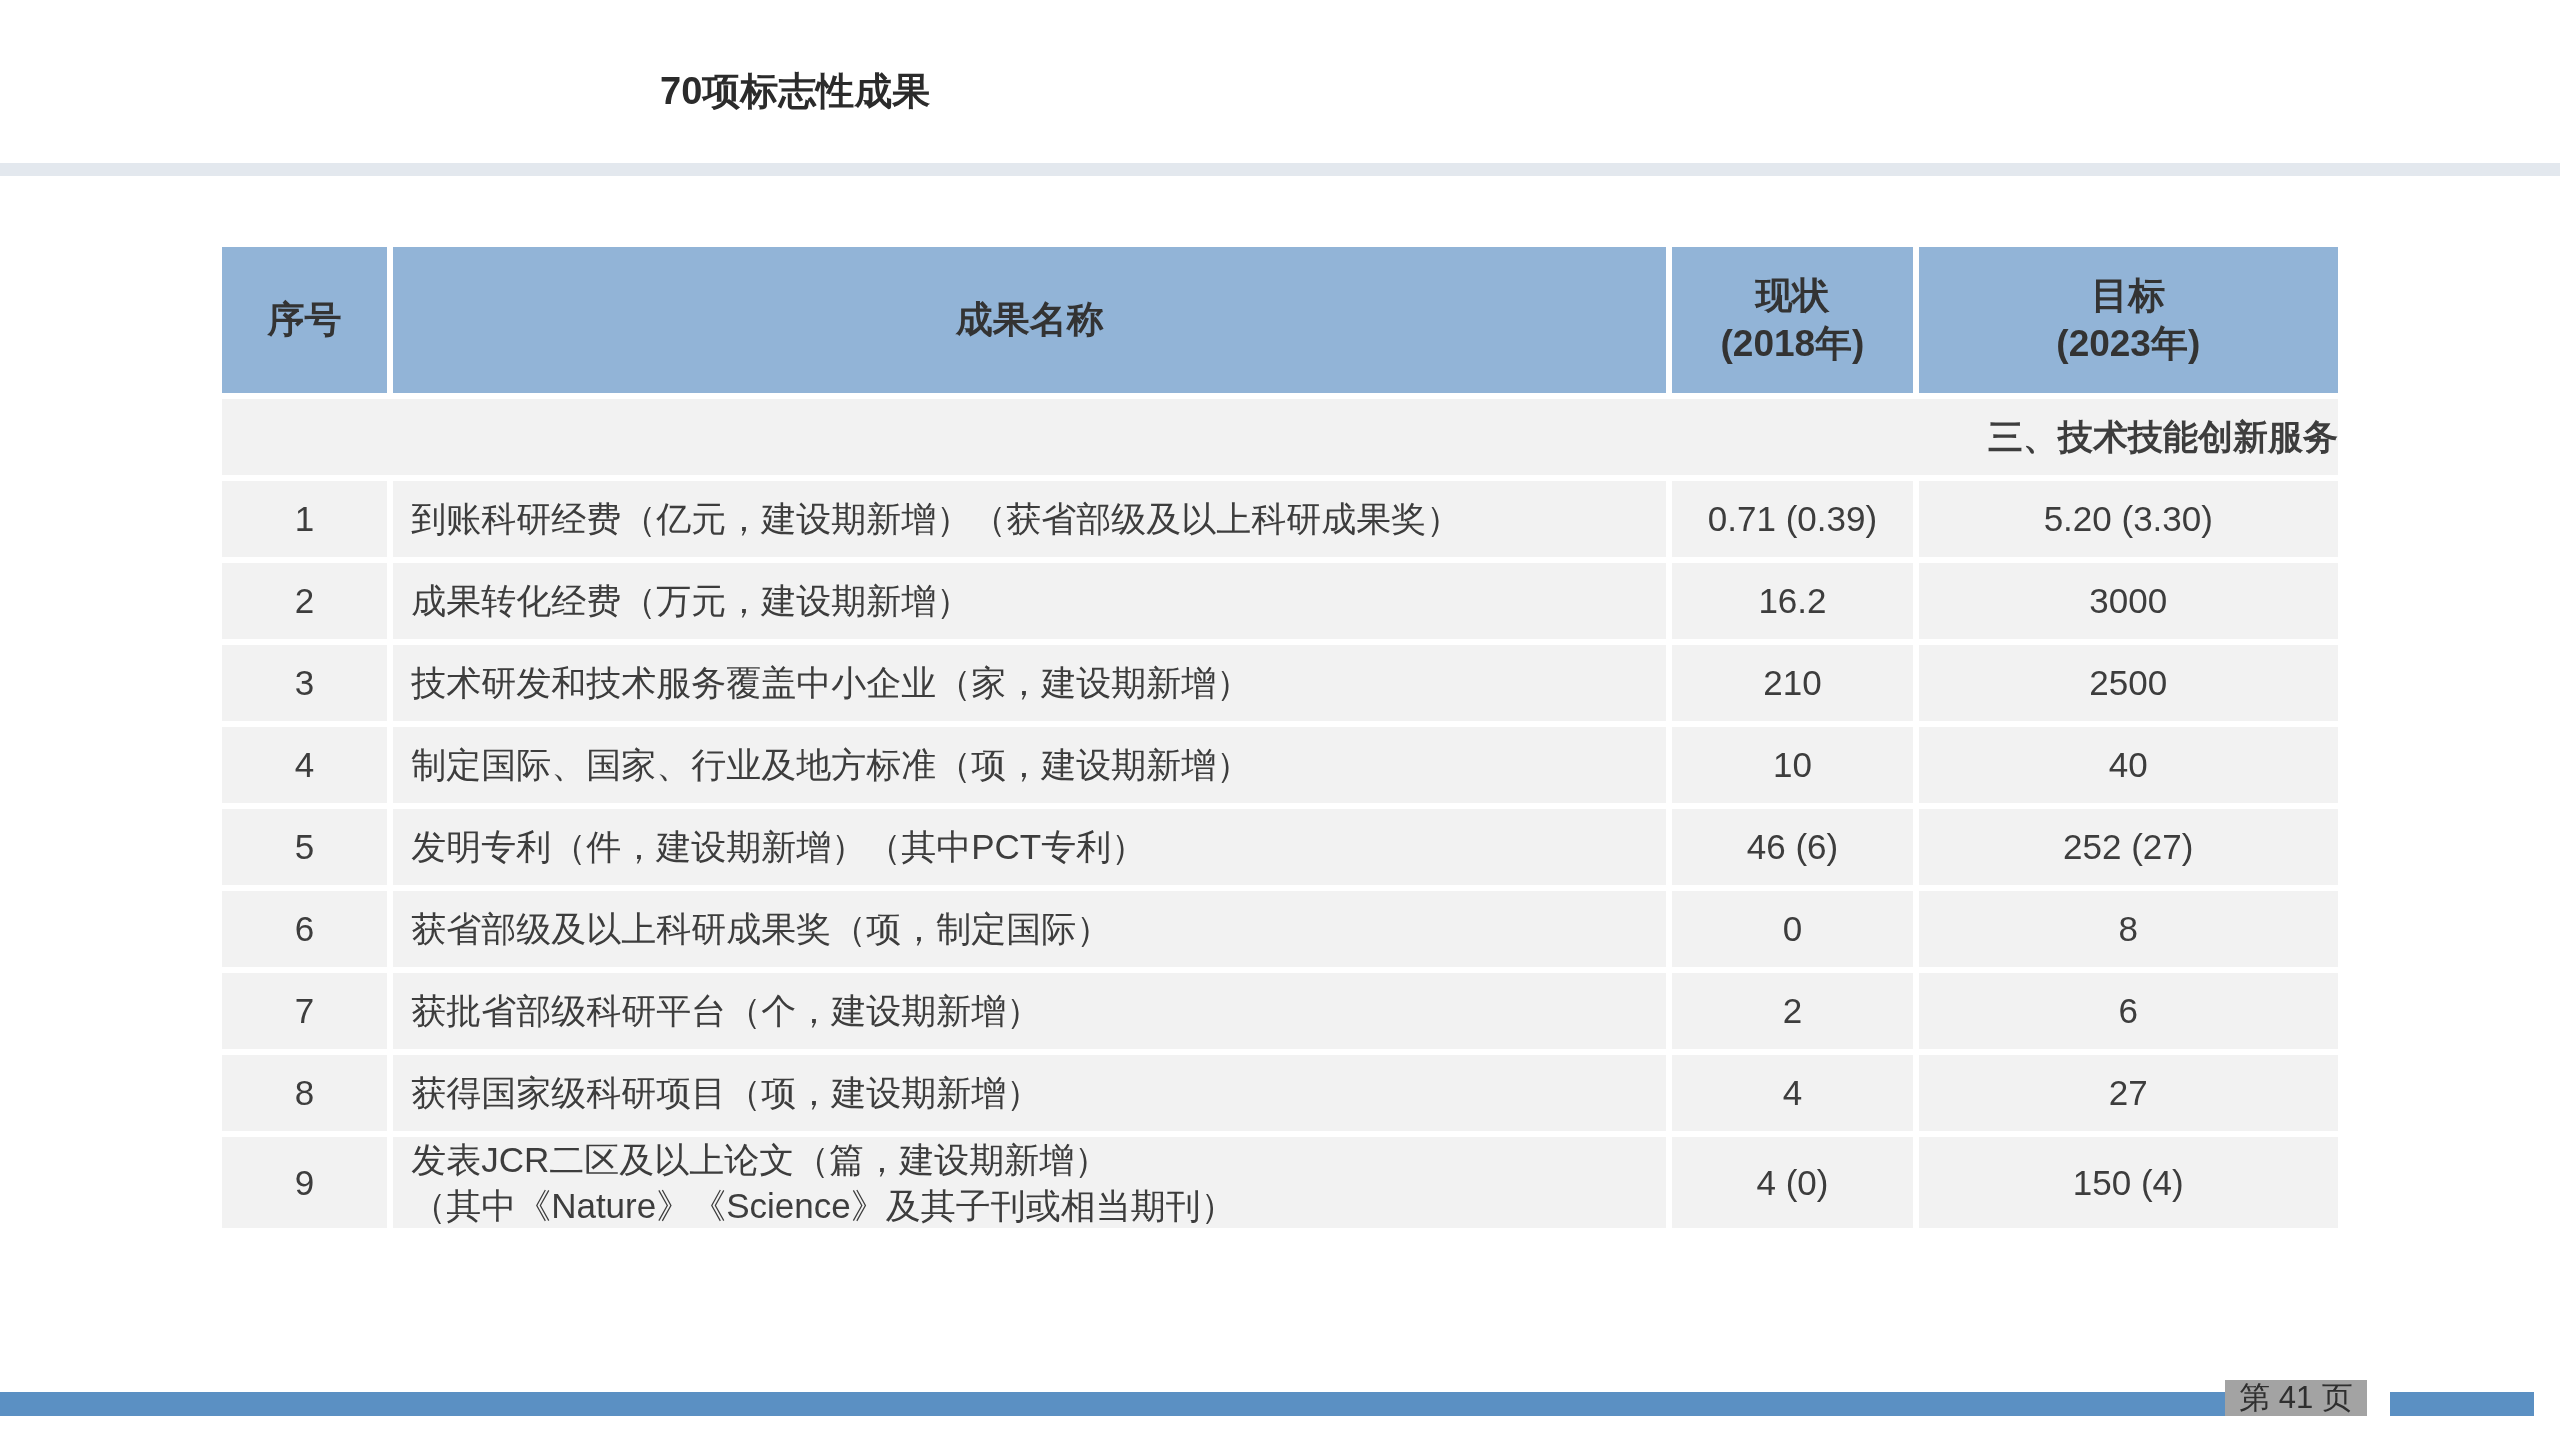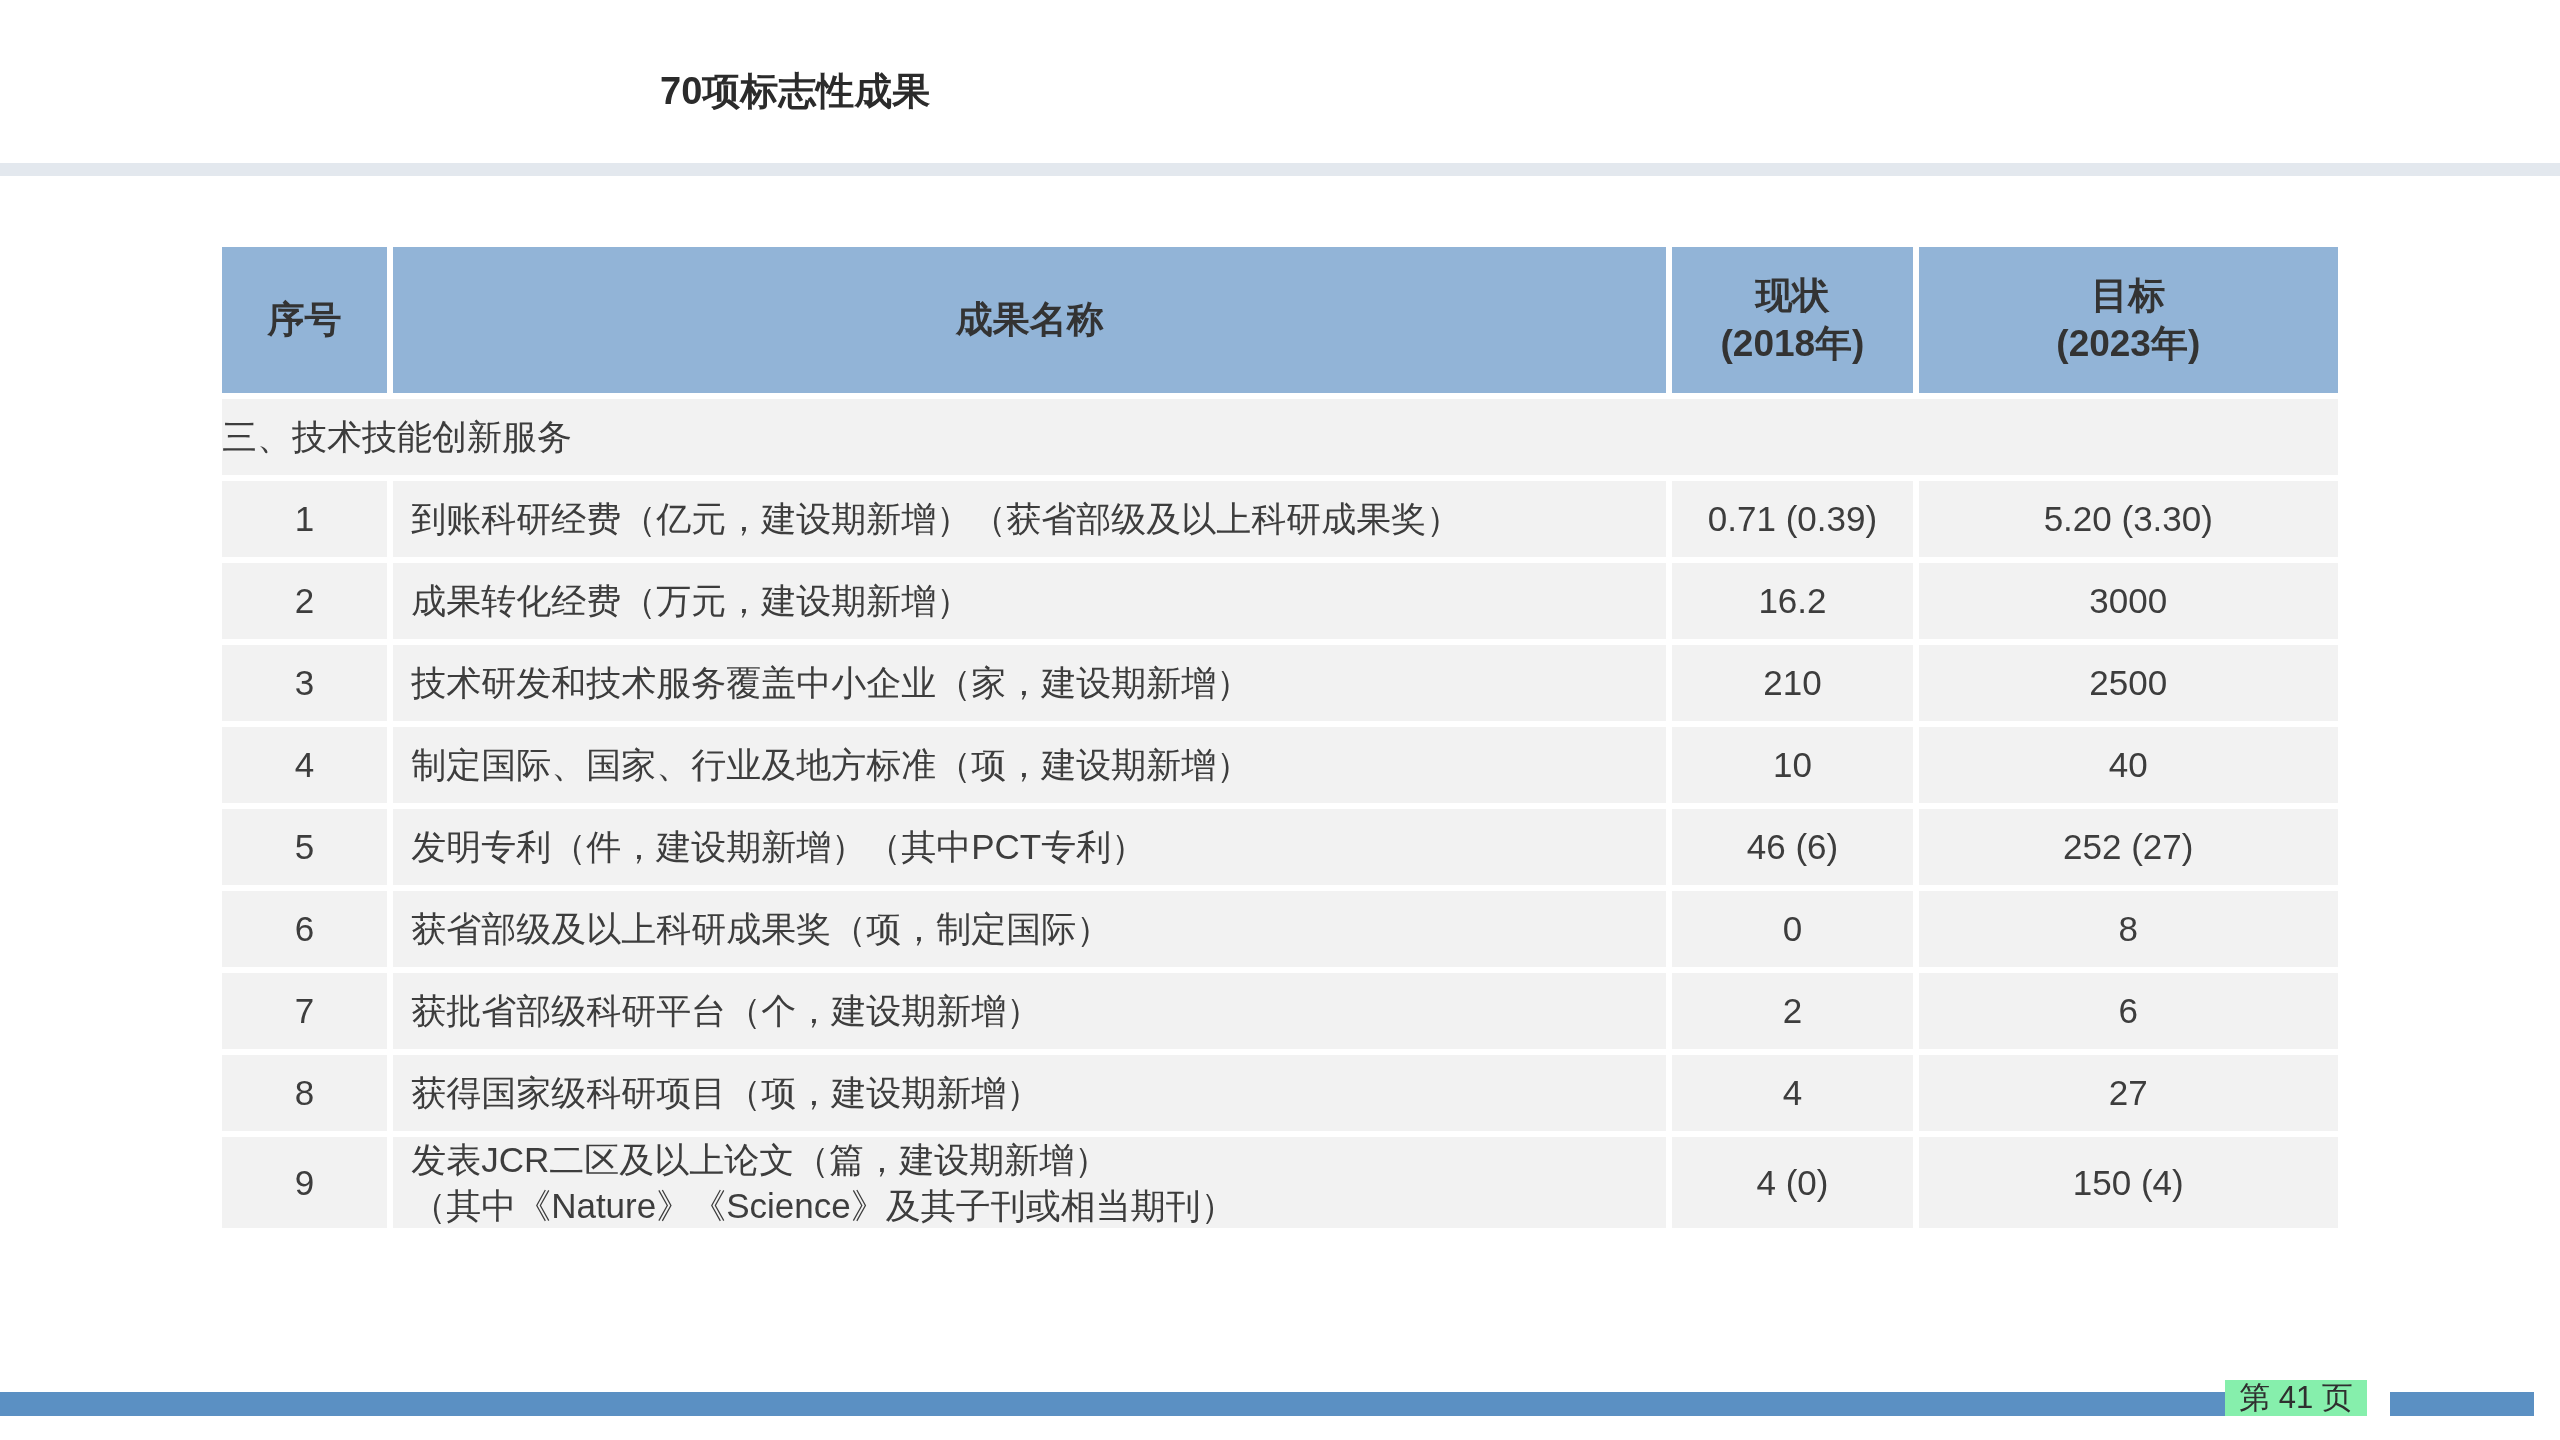--- a/index.html
+++ b/index.html
@@ -49,22 +49,22 @@
 
   .results-table th{
     background:#92B4D7;color:#333333;
     font-size:37px;font-weight:bold;
     text-align:center;vertical-align:middle;
     white-space:pre-line;line-height:1.3;
     height:146px;padding:0;
   }
   .section-row td{
     background:#C3D5E4;color:#2F2F2F;
-    font-size:40px;font-weight:normal;
-    text-align:left;vertical-align:middle;
+    font-size:40px;font-weight:bold;
+    text-align:right;vertical-align:middle;
     height:108px;padding:0;
   }
   .results-table td{
     background:#F2F2F2;color:#3D3D3D;
     font-size:35px;vertical-align:middle;
     height:76px;padding:0;
   }
   .results-table td.cell-index{text-align:center;}
   .results-table td.cell-name{
     text-align:left;padding-left:18px;padding-right:8px;
@@ -79,21 +79,21 @@
   }
   .footer-bar .bar-left{
     position:absolute;left:0;top:0;width:2225px;height:24px;background:#5B90C3;
   }
   .footer-bar .bar-right{
     position:absolute;left:2390px;top:0;width:144px;height:24px;background:#5B90C3;
   }
   .page-number{
     position:absolute;left:2225px;top:-12px;width:142px;height:36px;
     display:flex;align-items:center;justify-content:center;
-    font-size:31px;color:#2F2F2F;background:#86efac;white-space:nowrap;
+    font-size:31px;color:#2F2F2F;background:#a3a3a3;white-space:nowrap;
   }
 </style>
 </head>
 <body>
 
 <div class="slide">
 
   <div class="page-subtitle">70项标志性成果</div>
 
 

